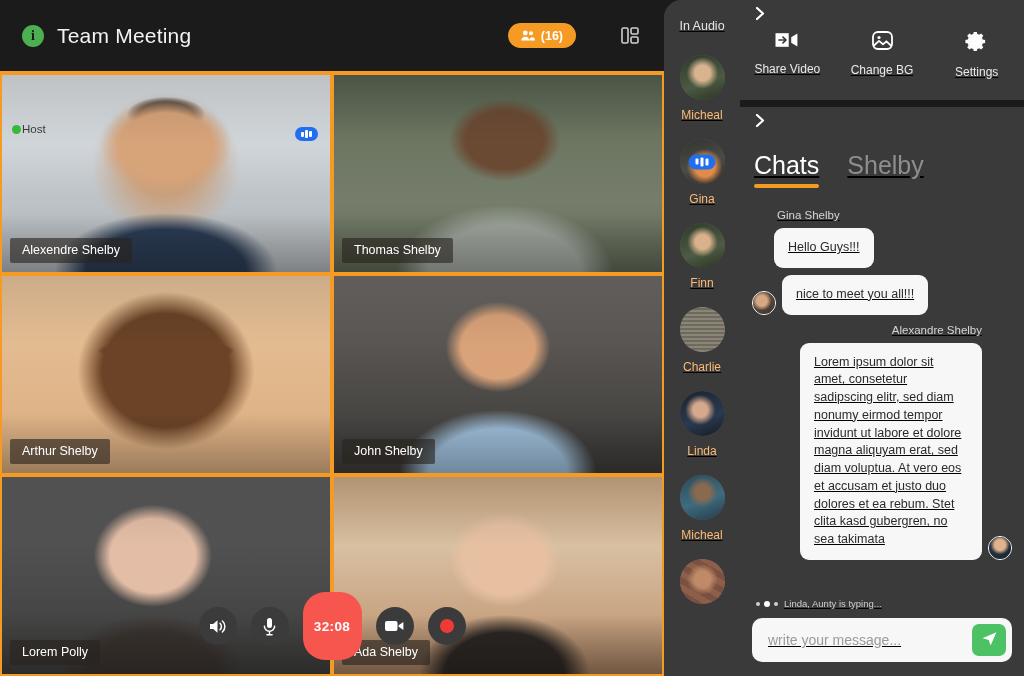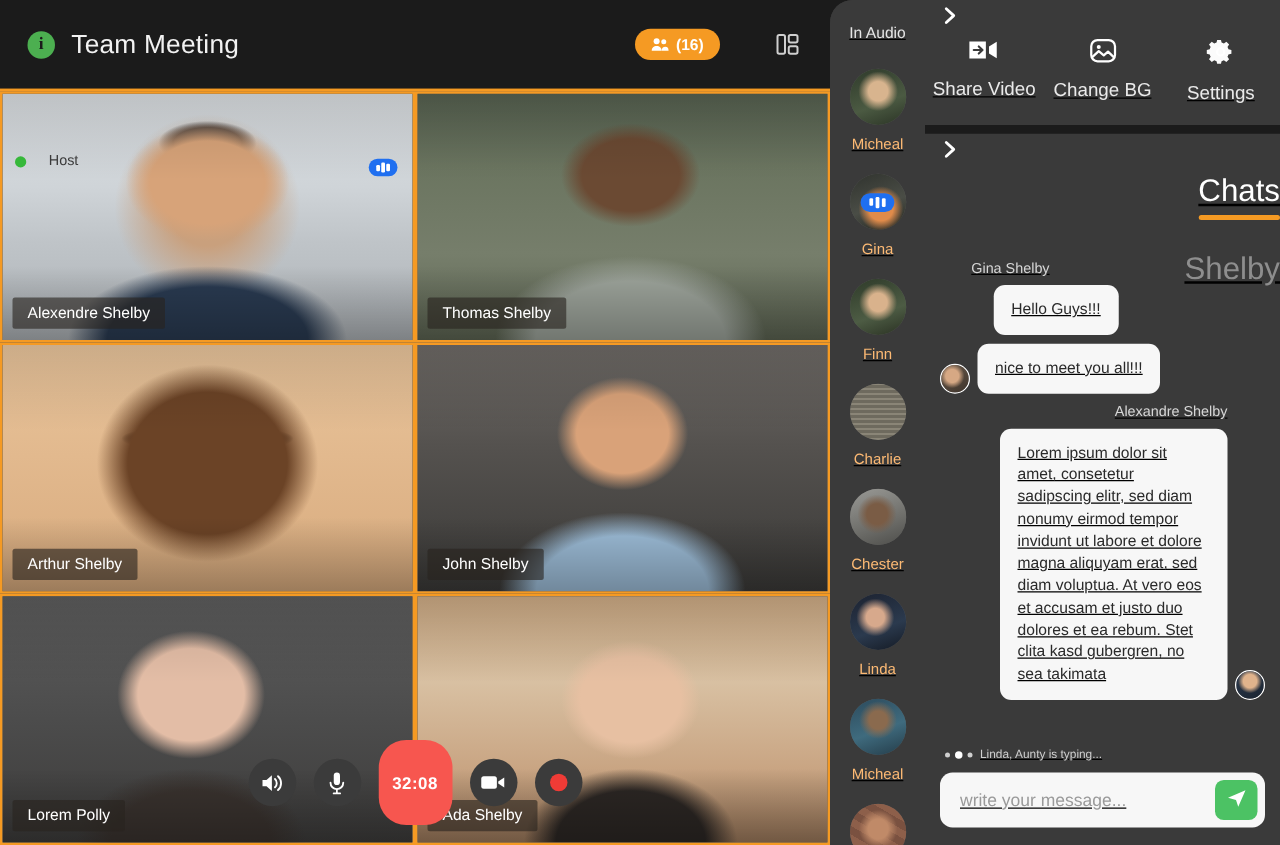--- a/index.html
+++ b/index.html
@@ -79,21 +79,21 @@
   .name-tag {
     position: absolute; left: 8px; bottom: 9px;
     background: rgba(40,35,30,.62);
     color: #fff; font-size: 12.5px;
     padding: 5px 12px 6px 12px;
     border-radius: 2px;
     max-width: 75%; white-space: nowrap; overflow: hidden;
   }
   .host-badge {
     position: absolute; left: 10px; top: 48px;
-    display: flex; align-items: center; gap: 18px;
+    display: flex; align-items: center; gap: 1px;
     color: #3a3a3a; font-size: 11.5px; font-weight: 500;
   }
   .host-dot { width: 9px; height: 9px; border-radius: 50%; background: #36b83a; }
   .audio-pill {
     position: absolute; right: 12px; top: 52px;
     width: 23px; height: 14px; border-radius: 7px;
     background: #1f6ff0;
     display: flex; align-items: center; justify-content: center; gap: 1.5px;
   }
   .audio-pill i { display: block; width: 2.5px; background: #fff; border-radius: 1px; }
@@ -171,26 +171,26 @@
   }
   #actions-row {
     height: 100px; flex: 0 0 100px;
     display: flex; align-items: flex-start;
     padding-top: 31px;
   }
   .action {
     flex: 1 1 0; display: flex; flex-direction: column;
     align-items: center; gap: 8px; color: #fff;
   }
-  .action .lbl { font-size: 15px; color: #eaeaea; }
+  .action .lbl { font-size: 12px; color: #eaeaea; }
   #panel-divider { height: 7px; background: #1b1b1b; margin: 0; }
   #chevron-row { height: 30px; display: flex; align-items: center; padding-left: 14px; }
   #tabs-row {
     display: flex; align-items: flex-end; gap: 28px;
-    padding: 2px 0 0 14px; height: 48px; flex-direction: column;
+    padding: 2px 0 0 14px; height: 48px;
   }
   .tab { font-size: 25px; font-weight: 500; color: #8e8e8e; padding-bottom: 5px; position: relative; }
   .tab.active { color: #fff; }
   .tab.active::after {
     content: ""; position: absolute; left: 0; right: 0; bottom: -3px;
     height: 4px; border-radius: 2px; background: #f59a23;
   }
   #messages {
     flex: 1 1 auto; padding: 24px 12px 4px 12px;
     display: flex; flex-direction: column; gap: 3px;
@@ -202,21 +202,21 @@
   .msg-sender { color: #d6d6d6; font-size: 11.5px; margin: 0 6px 7px 25px; }
   .msg-group.me .msg-sender { margin: 6px 30px 7px 0; }
   .row { display: flex; align-items: flex-end; gap: 6px; }
   .bubble {
     background: #f7f7f7; color: #2a2a2a;
     font-size: 12.5px; line-height: 1.42;
     padding: 11px 14px; border-radius: 9px;
     max-width: 200px;
   }
   .bubble.long { max-width: 182px; }
-  .msg-group.them .row .bubble { margin-left: 43px; }
+  .msg-group.them .row .bubble { margin-left: 22px; }
   .msg-group.them .row.with-av .bubble { margin-left: 0; }
   .chat-av {
     width: 24px; height: 24px; border-radius: 50%;
     border: 1.5px solid #fff; overflow: hidden; position: relative;
     flex: 0 0 auto; background: #777;
   }
   .chat-av .bgimg { position: absolute; inset: 0; }
 
   #composer-area { padding: 0 12px 14px 12px; }
   #typing-row { display: flex; align-items: center; gap: 6px; margin-bottom: 9px; padding-left: 4px; }
@@ -411,26 +411,20 @@
         <div class="nm">Finn</div>
       </div>
 
       <div class="person">
         <div class="av">
           <div class="bgimg" style="background:repeating-linear-gradient(0deg,#8a8577 0 2px,#6e6a5e 2px 4px),radial-gradient(circle at 50% 45%,rgba(90,70,52,.9) 0 20%,rgba(90,70,52,0) 45%);"></div>
         </div>
         <div class="nm">Charlie</div>
       </div>
 
-      <div class="person">
-        <div class="av">
-          <div class="bgimg" style="background:radial-gradient(circle at 48% 45%,#7a5c45 0 24%,rgba(122,92,69,0) 46%),linear-gradient(160deg,#9a9a96,#6e6e6a 60%,#4d4d4a);"></div>
-        </div>
-        <div class="nm">Chester</div>
-      </div>
 
       <div class="person">
         <div class="av">
           <div class="bgimg" style="background:radial-gradient(circle at 45% 42%,#d7a98c 0 20%,rgba(215,169,140,0) 42%),linear-gradient(160deg,#1c2230,#2b3a4e 60%,#141a24);"></div>
         </div>
         <div class="nm">Linda</div>
       </div>
 
       <div class="person">
         <div class="av">

